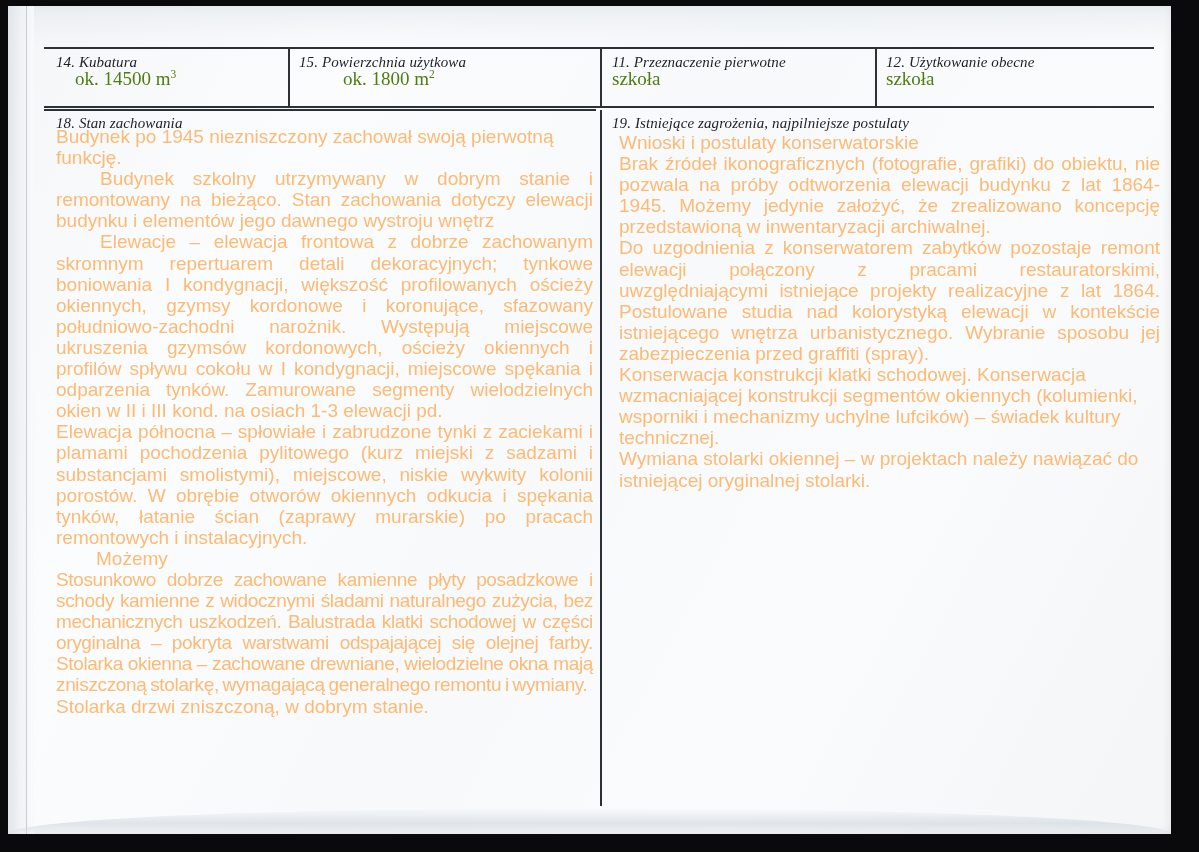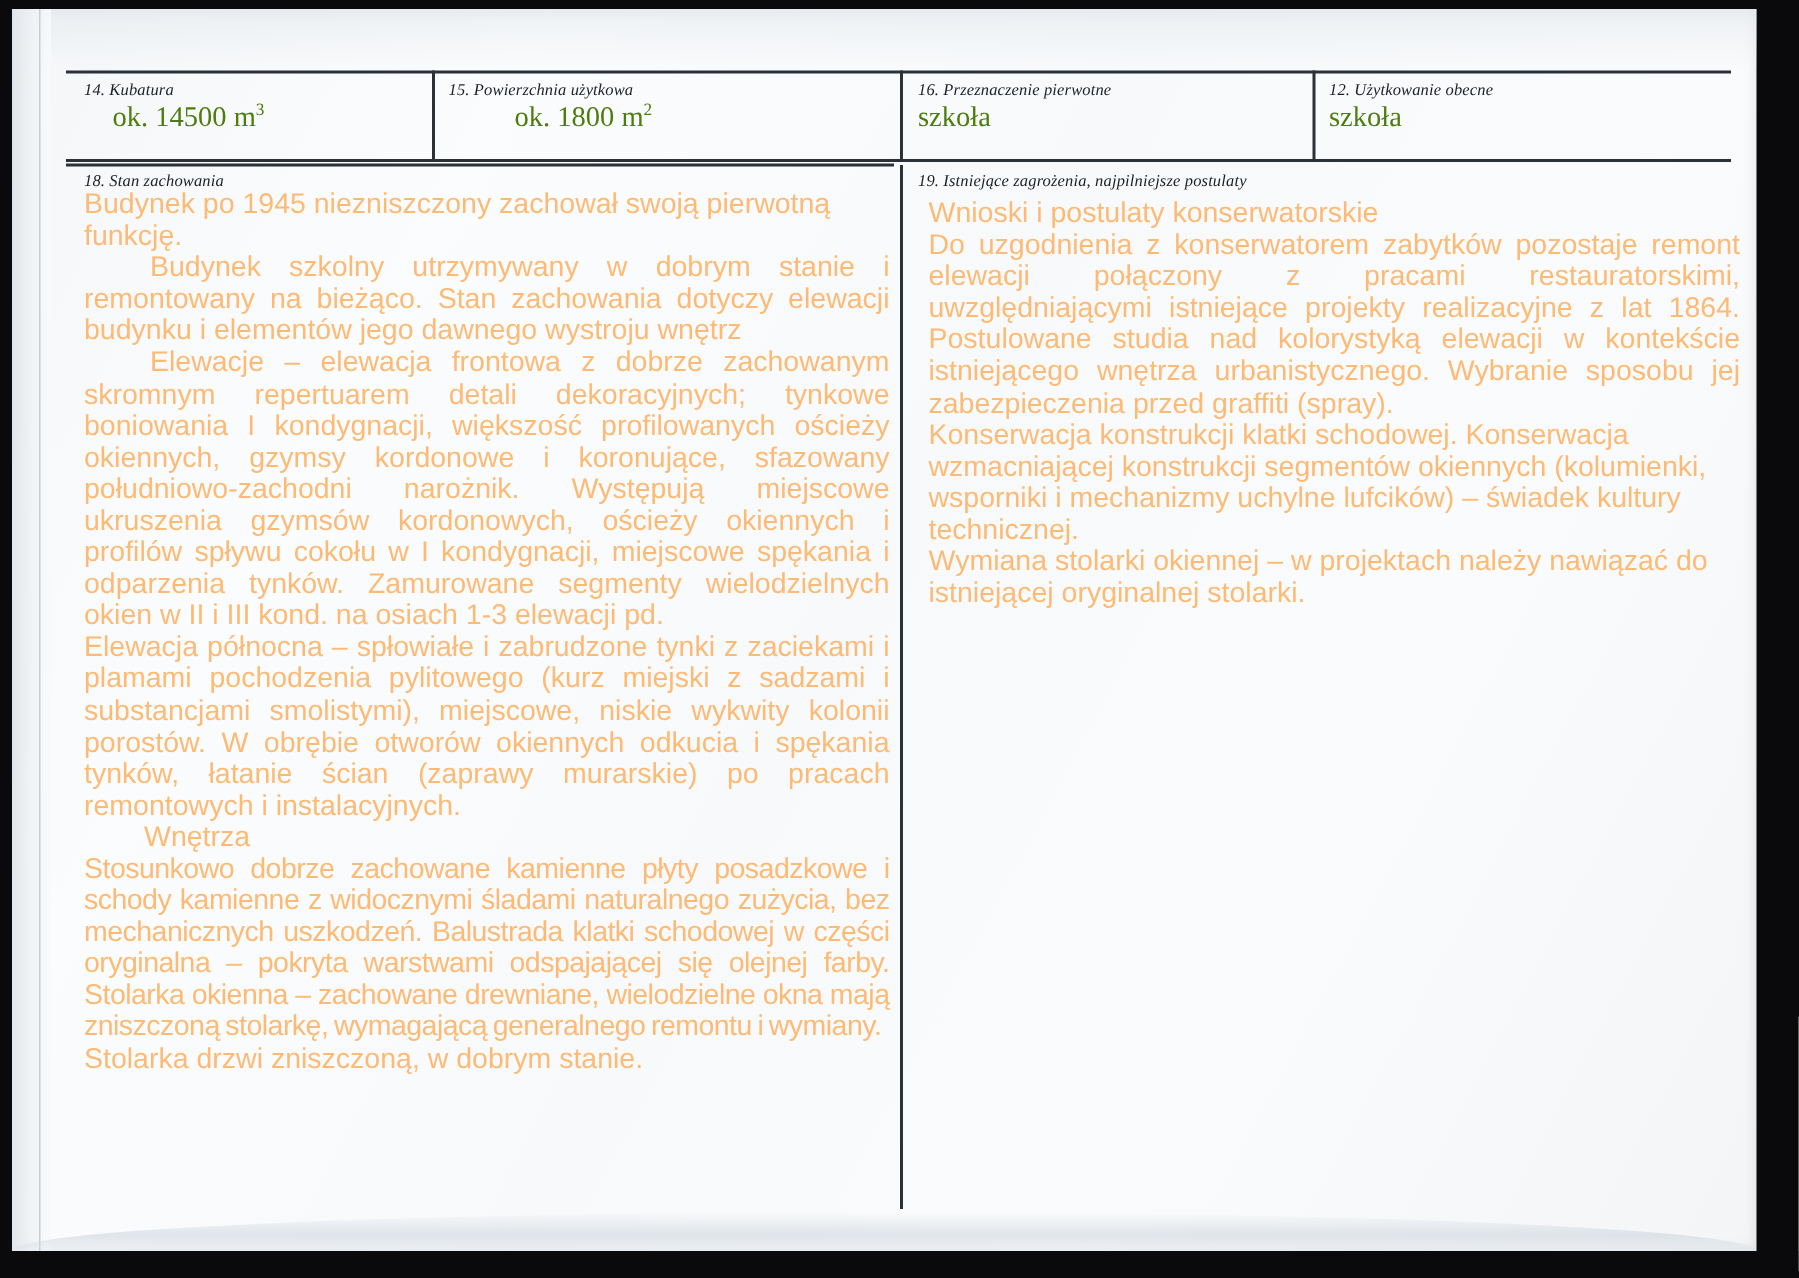--- a/index.html
+++ b/index.html
@@ -95,21 +95,21 @@
   .vrule {
     position: absolute;
     background: #2c3136;
     width: 2px;
   }
 
   .cell-label {
     position: absolute;
     font-family: "Liberation Serif", serif;
     font-style: italic;
-    font-size: 11px;
+    font-size: 15px;
     color: #1c2024;
     white-space: nowrap;
     letter-spacing: .1px;
   }
   .cell-value {
     position: absolute;
     font-family: Liberation Serif, serif;
     font-size: 19px;
     color: #4d7c0f;
     white-space: nowrap;
@@ -165,45 +165,46 @@
     <div class="cell-label" style="left:56px; top:54px;">14. Kubatura</div>
     <div class="cell-value" style="left:75px; top:68px;">
       <span>ok. 14500 m</span><sup>3</sup>
     </div>
 
     <div class="cell-label" style="left:299px; top:54px;">15. Powierzchnia użytkowa</div>
     <div class="cell-value" style="left:299px; top:68px;margin-left:44px;">
       <span>ok. 1800 m</span><sup>2</sup>
     </div>
 
-    <div class="cell-label" style="left:612px; top:54px;">16. Przeznaczenie pierwotne</div>
+    <div class="cell-label" style="left:612px; top:54px;">11. Przeznaczenie pierwotne</div>
     <div class="cell-value" style="left:612px; top:68px;">
       <span>szkoła</span><sup></sup>
     </div>
 
     <div class="cell-label" style="left:886px; top:54px;">12. Użytkowanie obecne</div>
     <div class="cell-value" style="left:886px; top:68px;">
       <span>szkoła</span><sup></sup>
     </div>
 
     <div class="cell-label" style="left:56px; top:115px;">18. Stan zachowania</div>
 
     <div class="cell-label" style="left:612px; top:115px;">19. Istniejące zagrożenia, najpilniejsze postulaty</div>
 
     <div class="body-col" id="col-left">
       <p class="noj">Budynek po 1945 niezniszczony zachował swoją pierwotną funkcję.</p>
       <p class="indent">Budynek szkolny utrzymywany w dobrym stanie i remontowany na bieżąco. Stan zachowania dotyczy elewacji budynku i elementów jego dawnego wystroju wnętrz</p>
       <p class="indent">Elewacje – elewacja frontowa z dobrze zachowanym skromnym repertuarem detali dekoracyjnych; tynkowe boniowania I kondygnacji, większość profilowanych ościeży okiennych, gzymsy kordonowe i koronujące, sfazowany południowo-zachodni narożnik. Występują miejscowe ukruszenia gzymsów kordonowych, ościeży okiennych i profilów spływu cokołu w I kondygnacji, miejscowe spękania i odparzenia tynków. Zamurowane segmenty wielodzielnych okien w II i III kond. na osiach 1-3 elewacji pd.</p>
       <p>Elewacja północna – spłowiałe i zabrudzone tynki z zaciekami i plamami pochodzenia pylitowego (kurz miejski z sadzami i substancjami smolistymi), miejscowe, niskie wykwity kolonii porostów. W obrębie otworów okiennych odkucia i spękania tynków, łatanie ścian (zaprawy murarskie) po pracach remontowych  i instalacyjnych.</p>
-      <p class="indent-sm noj">Wnętrza</p>
+      <p class="indent-sm noj">Możemy</p>
       <p class="tight">Stosunkowo dobrze zachowane kamienne płyty posadzkowe i schody kamienne z widocznymi śladami naturalnego zużycia, bez mechanicznych uszkodzeń. Balustrada klatki schodowej w części oryginalna – pokryta warstwami odspajającej się olejnej farby. Stolarka okienna – zachowane drewniane, wielodzielne okna mają zniszczoną stolarkę, wymagającą generalnego remontu i wymiany.</p>
       <p class="noj">Stolarka drzwi zniszczoną, w dobrym stanie.</p>
     </div>
 
     <div class="body-col" id="col-right">
       <p class="noj">Wnioski i postulaty konserwatorskie</p>
+      <p>Brak źródeł ikonograficznych (fotografie, grafiki) do obiektu, nie pozwala na próby odtworzenia elewacji budynku z lat 1864-1945. Możemy jedynie założyć, że zrealizowano koncepcję przedstawioną w inwentaryzacji archiwalnej.</p>
       <p>Do uzgodnienia z konserwatorem zabytków pozostaje remont elewacji połączony z pracami restauratorskimi, uwzględniającymi istniejące projekty realizacyjne z lat 1864. Postulowane studia nad kolorystyką elewacji w kontekście istniejącego wnętrza urbanistycznego. Wybranie sposobu jej zabezpieczenia przed  graffiti (spray).</p>
       <p class="noj">Konserwacja konstrukcji klatki schodowej. Konserwacja wzmacniającej konstrukcji segmentów okiennych (kolumienki, wsporniki i mechanizmy uchylne lufcików) – świadek kultury technicznej.</p>
       <p class="noj">Wymiana stolarki okiennej – w projektach należy nawiązać do istniejącej oryginalnej stolarki.</p>
     </div>
 
   </div>
 </div>
 
 </body></html>

